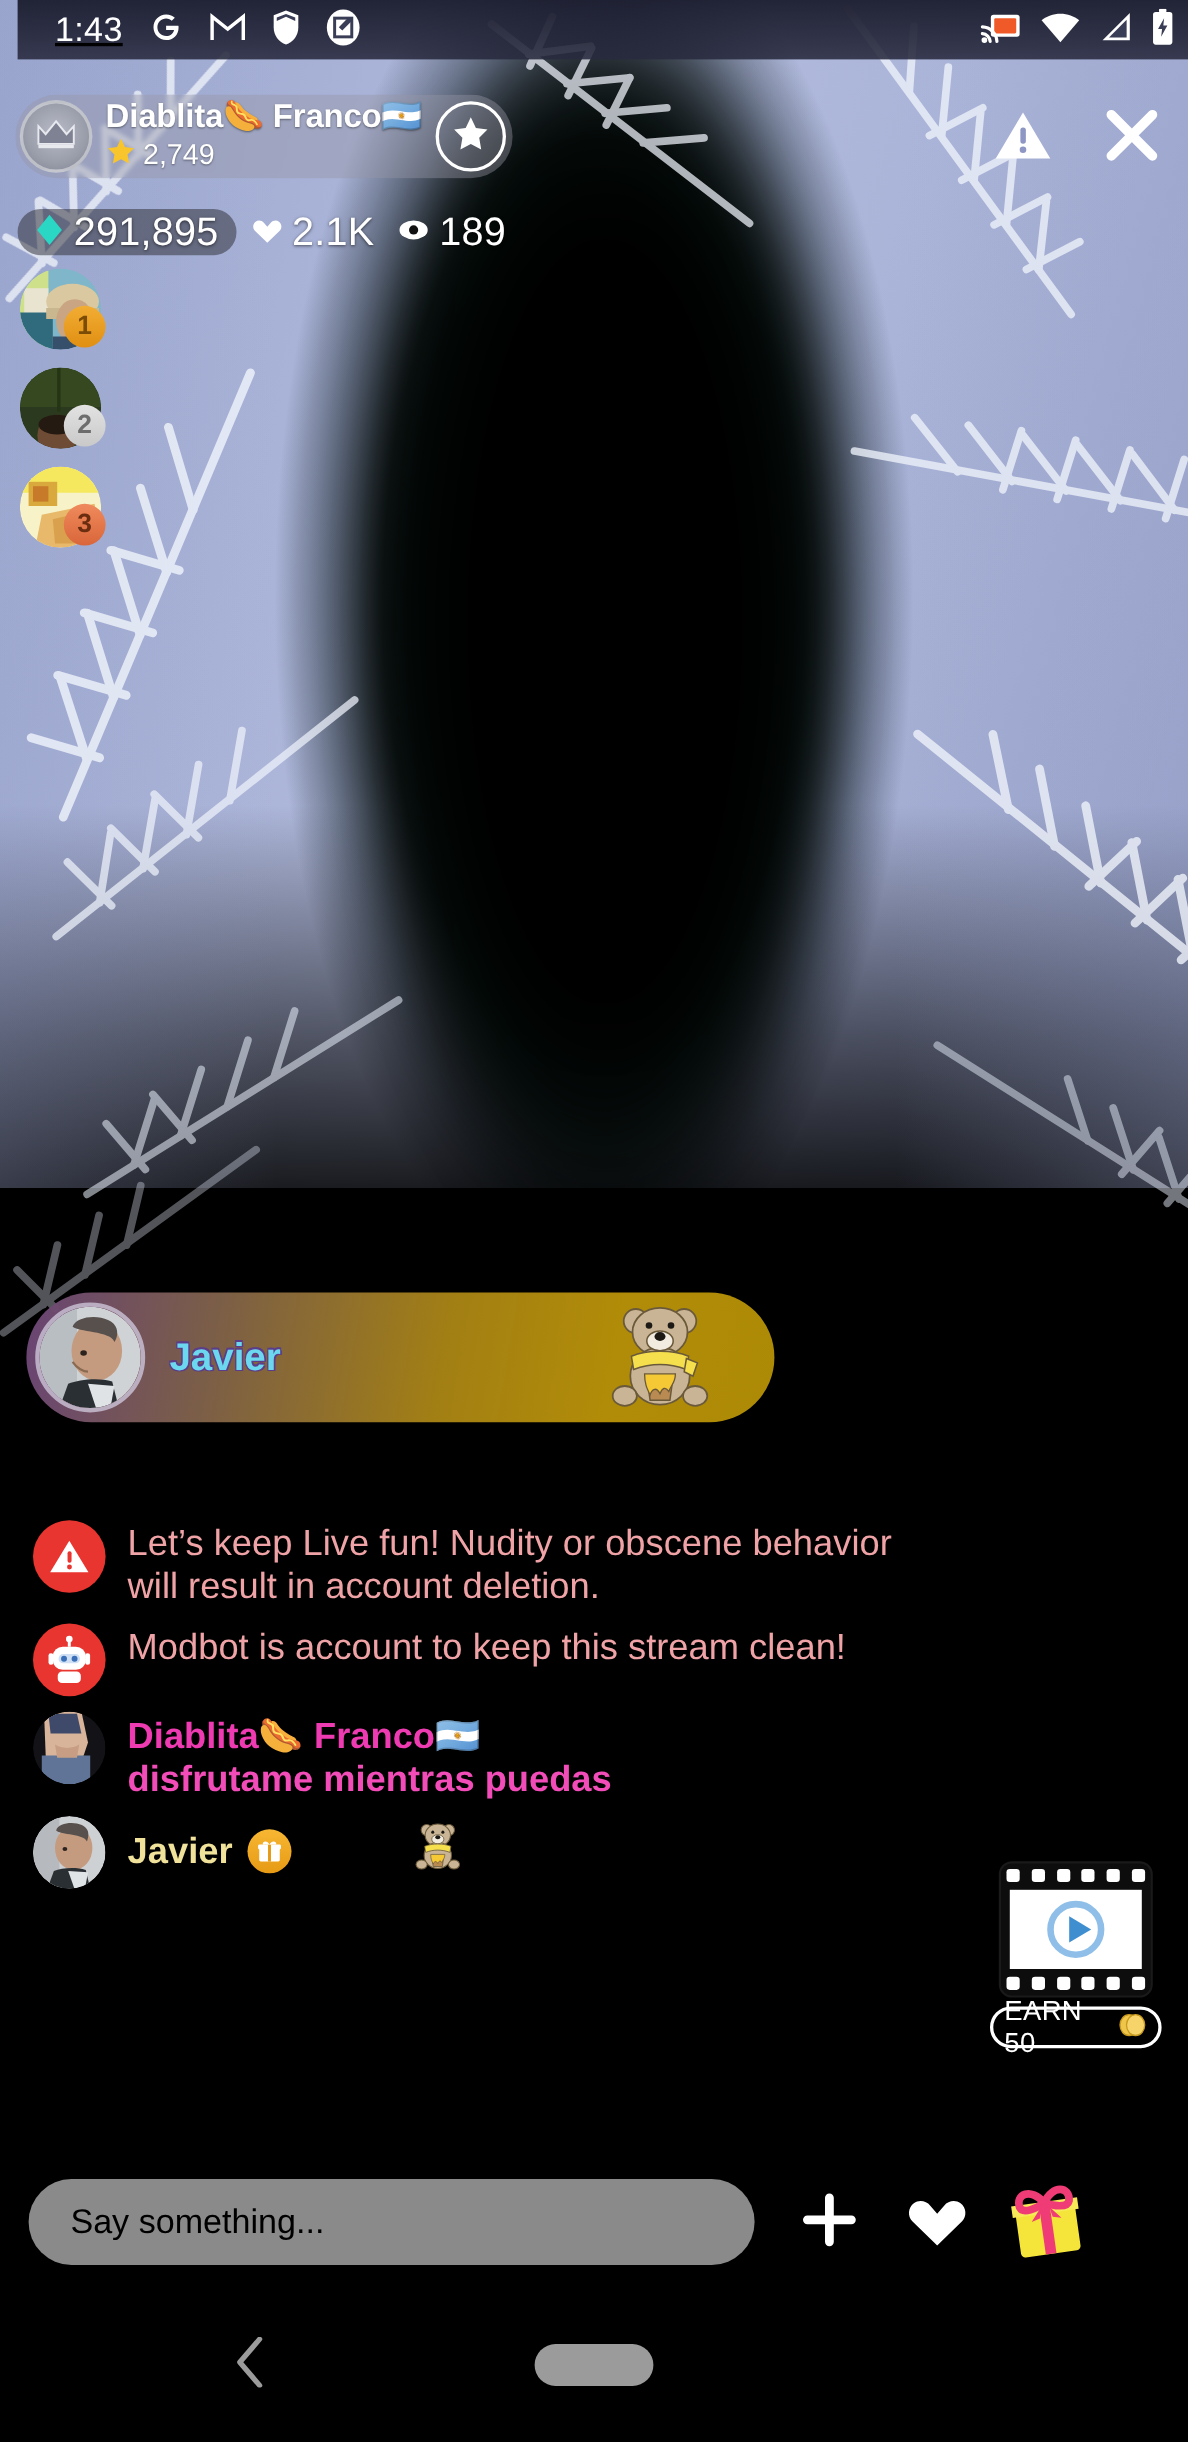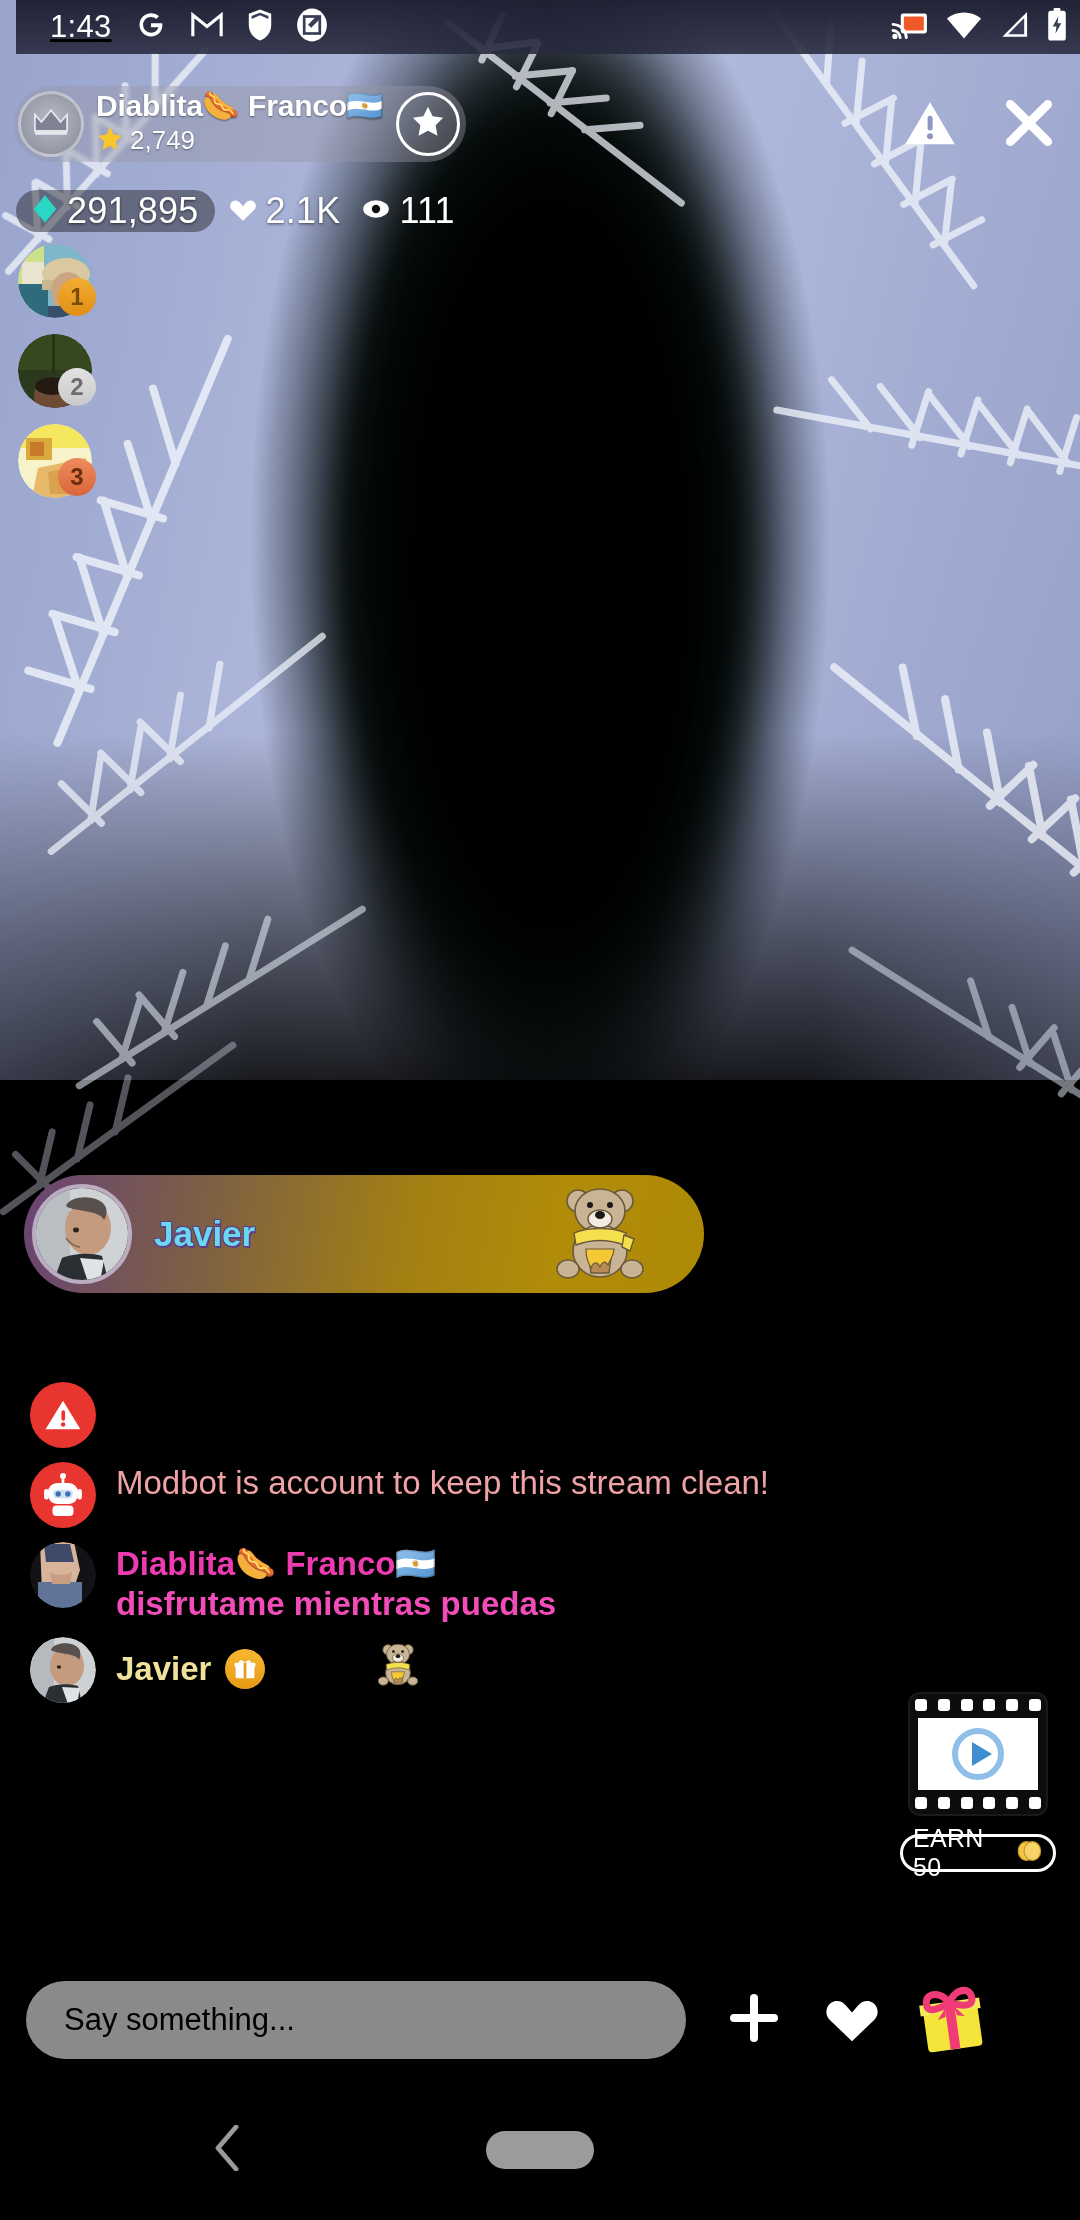--- a/index.html
+++ b/index.html
@@ -103,21 +103,21 @@
 
   
   #earn-widget { position:absolute; right:24px; top:1694px; width:156px; z-index:25;
      display:flex; flex-direction:column; align-items:center; }
   #earn-film { width:136px; height:120px; border-radius:10px; background:#0d0d0d; position:relative;
      box-shadow:0 0 0 2px rgba(255,255,255,.1); overflow:hidden; }
   .film-strip { position:absolute; left:0; width:136px; height:22px; display:flex; align-items:center; justify-content:space-around; }
   .film-hole { width:12px; height:12px; border-radius:3px; background:#fff; }
   #film-screen { position:absolute; left:8px; top:24px; width:120px; height:72px; background:#fff;
      display:flex; align-items:center; justify-content:center; }
-  #earn-pill { margin-top:20px; height:38px; min-width:152px; border-radius:19px; border:3px solid #fff; background:#000;
+  #earn-pill { margin-top:10px; height:38px; min-width:152px; border-radius:19px; border:3px solid #fff; background:#000;
      display:flex; align-items:center; justify-content:center; gap:8px; padding:0 10px; }
   #earn-label { color:#fff; font-size:25px; letter-spacing:.3px; }
 
   
   #bottom-bar { position:absolute; left:0; bottom:140px; width:1080px; height:120px; display:flex; align-items:center; z-index:30; }
   #say-input { margin-left:26px; width:660px; height:78px; border-radius:39px; background:rgba(150,150,150,.92);
      display:flex; align-items:center; padding:0 38px; }
   #say-placeholder { color:#000000; font-size:31px; }
   #plus-btn { width:80px; margin-left:28px; display:flex; align-items:center; justify-content:center; }
   #heart-btn { width:80px; margin-left:18px; display:flex; align-items:center; justify-content:center; }
@@ -407,21 +407,21 @@
         </span>
         <span class="stat-val">2.1K</span>
       </div>
       <div class="stat-grp">
         <span>
           <svg width="28" height="24" viewBox="0 0 24 20">
               <ellipse cx="12" cy="10" rx="11" ry="7.4" fill="#fff"></ellipse>
               <circle cx="12" cy="10" r="3.6" fill="#111"></circle>
             </svg>
         </span>
-        <span class="stat-val">111</span>
+        <span class="stat-val">189</span>
       </div>
     </div>
   </div>
 
   <div id="leaderboard">
     <div class="lb-item">
       <div class="lb-av">
         <svg width="74" height="74" viewBox="0 0 74 74">
             <defs>
               <clipPath id="c1">
@@ -530,20 +530,23 @@
 
   <div id="chat">
 
     <div class="chat-row">
       <div class="chat-ico warn">
         <svg width="38" height="36" viewBox="0 0 24 22">
             <path fill="#fff" d="M12 2 23 20H1L12 2z"></path>
             <rect x="11" y="8" width="2.3" height="6.6" rx="1.1" fill="#e8352f"></rect>
             <circle cx="12.1" cy="17" r="1.4" fill="#e8352f"></circle>
           </svg>
+      </div>
+      <div class="chat-body">
+        <div class="chat-sys">Let’s keep Live fun! Nudity or obscene behavior will result in account deletion.</div>
       </div>
     </div>
 
     <div class="chat-row">
       <div class="chat-ico bot">
         <svg width="42" height="46" viewBox="0 0 28 30">
           <path d="M14 3v4" stroke="#fff" stroke-width="1.8"></path>
             <circle cx="14" cy="2.4" r="2" fill="#fff"></circle>
           <rect x="4" y="7" width="20" height="14" rx="6" fill="#fff"></rect>
           <rect x="7.5" y="11.5" width="13" height="5.6" rx="2.6" fill="#cfe0f5"></rect>

